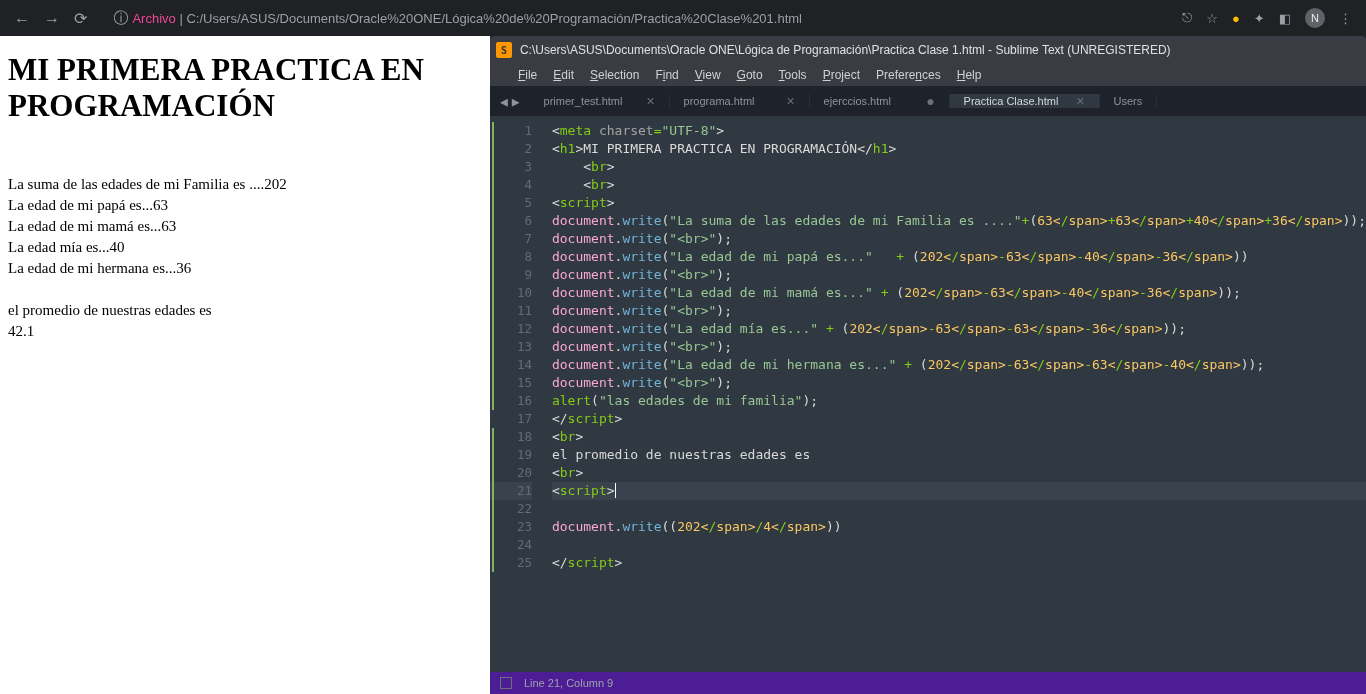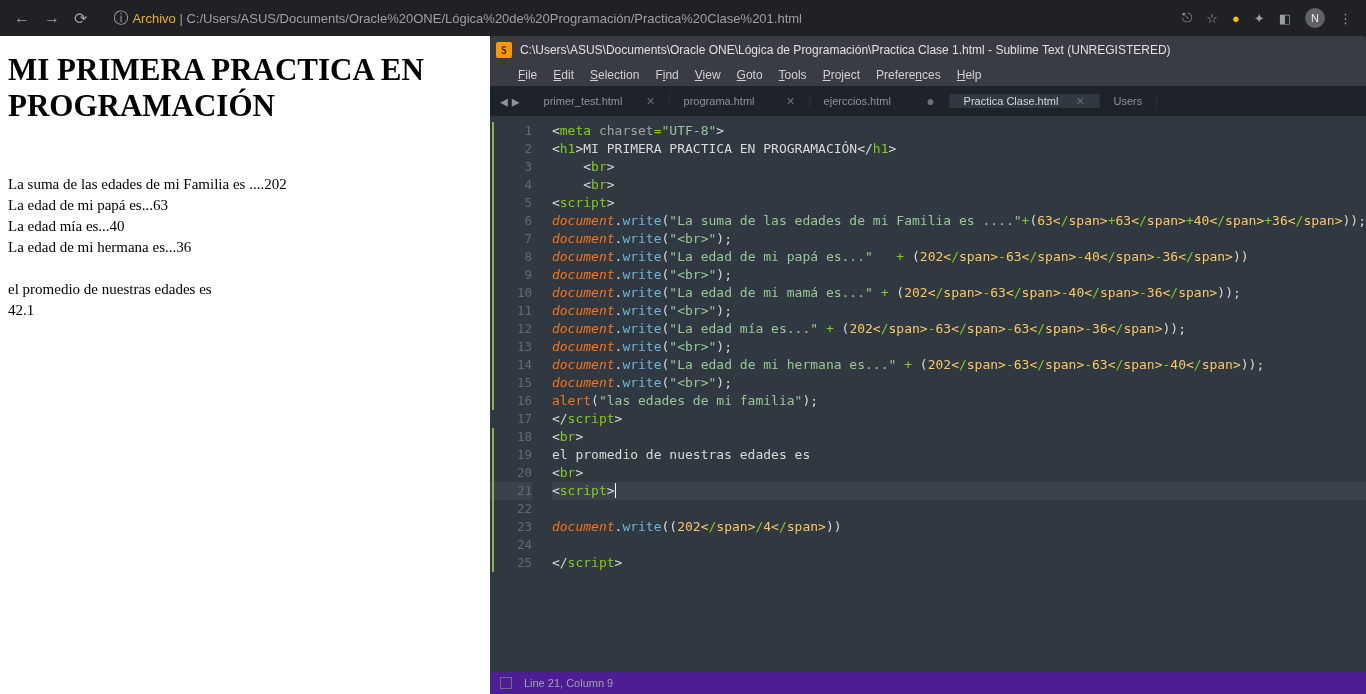--- a/index.html
+++ b/index.html
@@ -5,21 +5,21 @@
 * { margin: 0; padding: 0; box-sizing: border-box; }
 body { font-family: Arial, sans-serif; width: 1366px; height: 694px; overflow: hidden; background: #fff; }
 
 
 .chrome-bar { height: 36px; background: #202124; display: flex; align-items: center; padding: 0 8px; color: #9aa0a6; font-size: 13px; }
 .nav-arrows { display: flex; gap: 14px; padding: 0 6px; align-items: center; }
 .nav-arrows span { font-size: 16px; }
 .url-bar { flex: 1; display: flex; align-items: center; background: #202124; margin: 0 10px; height: 28px; border-radius: 14px; padding: 0 10px; }
 .url-info { font-size: 15px; margin-right: 4px; }
 .url-text { color: #9aa0a6; font-size: 13px; }
-.url-text .label { color: #eab308; }
+.url-text .label { color: #ec4899; }
 .ext-icons { display: flex; gap: 14px; align-items: center; padding: 0 6px; }
 .profile-circle { width: 20px; height: 20px; border-radius: 50%; background: #5f6368; color: #e8eaed; display: flex; align-items: center; justify-content: center; font-size: 11px; }
 
 
 .split { display: flex; height: 658px; }
 
 
 .page { width: 608px; background: #fff; padding: 8px; font-family: "Times New Roman", serif; }
 .page h1 { font-size: 31px; font-weight: bold; margin: 8px 0 50px 0; }
 .page p { font-size: 15px; line-height: 1.4; margin: 0; }
@@ -47,23 +47,23 @@
 .code .line { height: 18px; }
 .hl-line { background: #3a434d; }
 .gutter .hl { background: #3a434d; }
 .diff-bar { position: absolute; left: 2px; top: 0; width: 2px; }
 .diff-seg { position: absolute; left: 0; width: 2px; background: #88b15c; }
 .keyword { color: #84cc16; }
 .attr { color: #a3a3a3; }
 .string { color: #99c794; }
 .number { color: #fac863; }
 .text-plain { color: #d9d9d9; }
-.obj { color: #f97316; font-style: italic; }
+.obj { color: #f9a8d4; }
 .method { color: #6fb4d8; }
-.builtin { color: #f97316; }
+.builtin { color: #84cc16; }
 .punct { color: #d9d9d9; }
 
 .cursor { display: inline-block; width: 1px; height: 15px; background: #fff; vertical-align: middle; position: relative; top: -1px; }
 
 .statusbar { height: 22px; background: #4c1d95; display: flex; align-items: center; padding: 0 10px; font-family: "Segoe UI", sans-serif; font-size: 11px; color: #9fa4ab; gap: 12px; }
 .statusbar .sq { width: 12px; height: 12px; border: 1px solid #6c7079; }
 </style>
 </head>
 <body>
 
@@ -87,20 +87,21 @@
     <span>⋮</span>
   </div>
 </div>
 
 <div class="split">
 
   <div class="page">
     <h1>MI PRIMERA PRACTICA EN PROGRAMACIÓN</h1>
     <p>La suma de las edades de mi Familia es ....202</p>
     <p>La edad de mi papá es...63</p>
+    <p>La edad de mi mamá es...63</p>
     <p>La edad mía es...40</p>
     <p>La edad de mi hermana es...36</p>
     <p>&nbsp;</p>
     <p>el promedio de nuestras edades es</p>
     <p>42.1</p>
   </div>
 
   <div class="sublime">
     <div class="st-title">
       <span class="st-logo">S</span>

